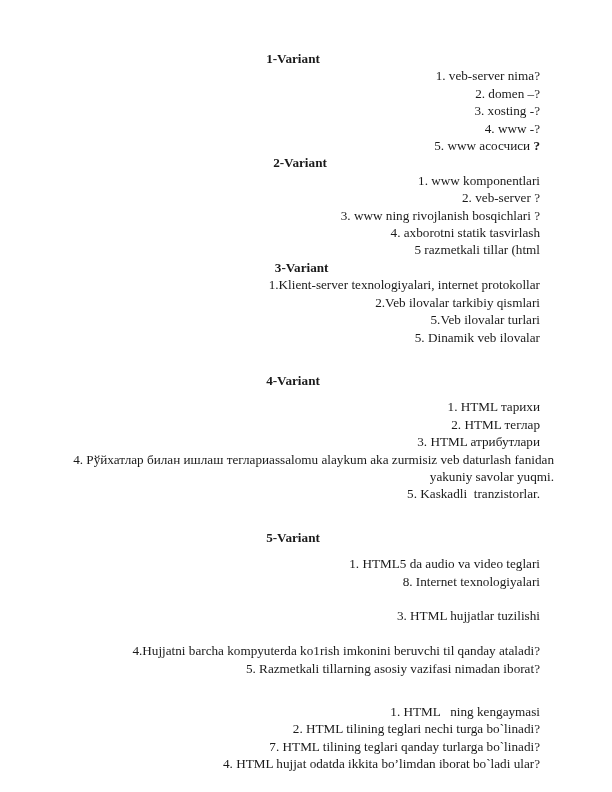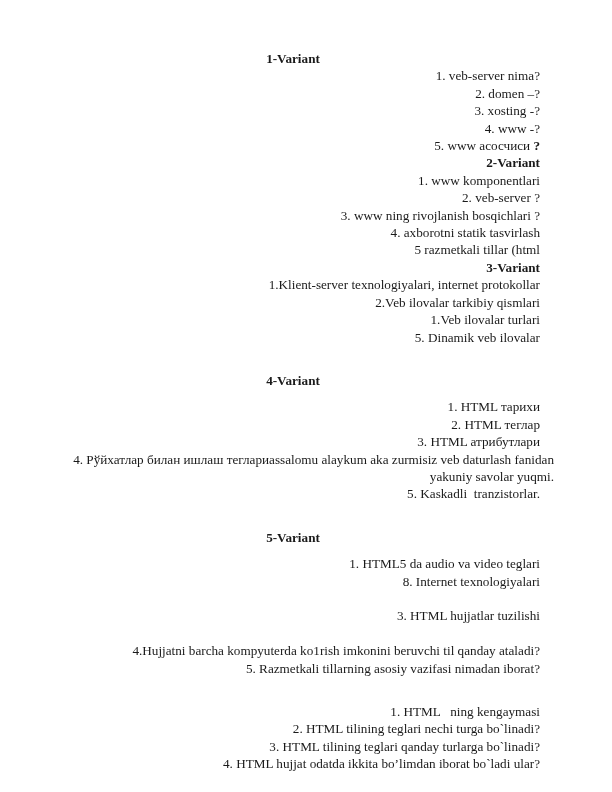--- a/index.html
+++ b/index.html
@@ -30,21 +30,21 @@
     font-weight: bold;
     font-size: 13.2px;
     line-height: 17.4px;
     white-space: pre;
   }
   .variant-heading.centered {
     text-align: center;
     margin-left: -14px;
   }
   .variant-heading.left {
-    text-align: right;
+    text-align: center;
   }
   .q-line {
     white-space: pre-wrap;
     font-size: 13.2px;
     line-height: 17.4px;
     text-align: right;
   }
   .q-line.wrap {
     white-space: pre-wrap;
     margin-right: -14px;
@@ -86,21 +86,21 @@
       <div class="q-line">2. veb-server ?</div>
       <div class="q-line">3. www ning rivojlanish bosqichlari ?</div>
       <div class="q-line">4. axborotni statik tasvirlash</div>
       <div class="q-line">5 razmetkali tillar (html</div>
     </div>
 
     <div class="section">
       <div class="variant-heading left"> 3-Variant</div>
       <div class="q-line">1.Klient-server texnologiyalari, internet protokollar</div>
       <div class="q-line">2.Veb ilovalar tarkibiy qismlari</div>
-      <div class="q-line">1.Veb ilovalar turlari</div>
+      <div class="q-line">5.Veb ilovalar turlari</div>
       <div class="q-line">5. Dinamik veb ilovalar</div>
     </div>
 
     <div class="spacer-block"></div>
 
     <div class="section">
       <div class="variant-heading centered">4-Variant</div>
       <div class="spacer-half"></div>
       <div class="q-line">1. HTML тарихи</div>
       <div class="q-line">2. HTML теглар</div>
@@ -121,19 +121,19 @@
       <div class="spacer-line"></div>
       <div class="q-line">4.Hujjatni barcha kompyuterda ko1rish imkonini beruvchi til qanday ataladi?</div>
       <div class="q-line">5. Razmetkali tillarning asosiy vazifasi nimadan iborat?</div>
     </div>
 
     <div class="spacer-block"></div>
 
     <div class="section">
       <div class="q-line">1. HTML   ning kengaymasi</div>
       <div class="q-line">2. HTML tilining teglari nechi turga bo`linadi?</div>
-      <div class="q-line">3. HTML tilining teglari qanday turlarga bo`linadi?</div>
+      <div class="q-line">7. HTML tilining teglari qanday turlarga bo`linadi?</div>
       <div class="q-line">4. HTML hujjat odatda ikkita bo’limdan iborat bo`ladi ular?</div>
 
     </div>
 
   </div>
 </div>
 
 </body></html>

